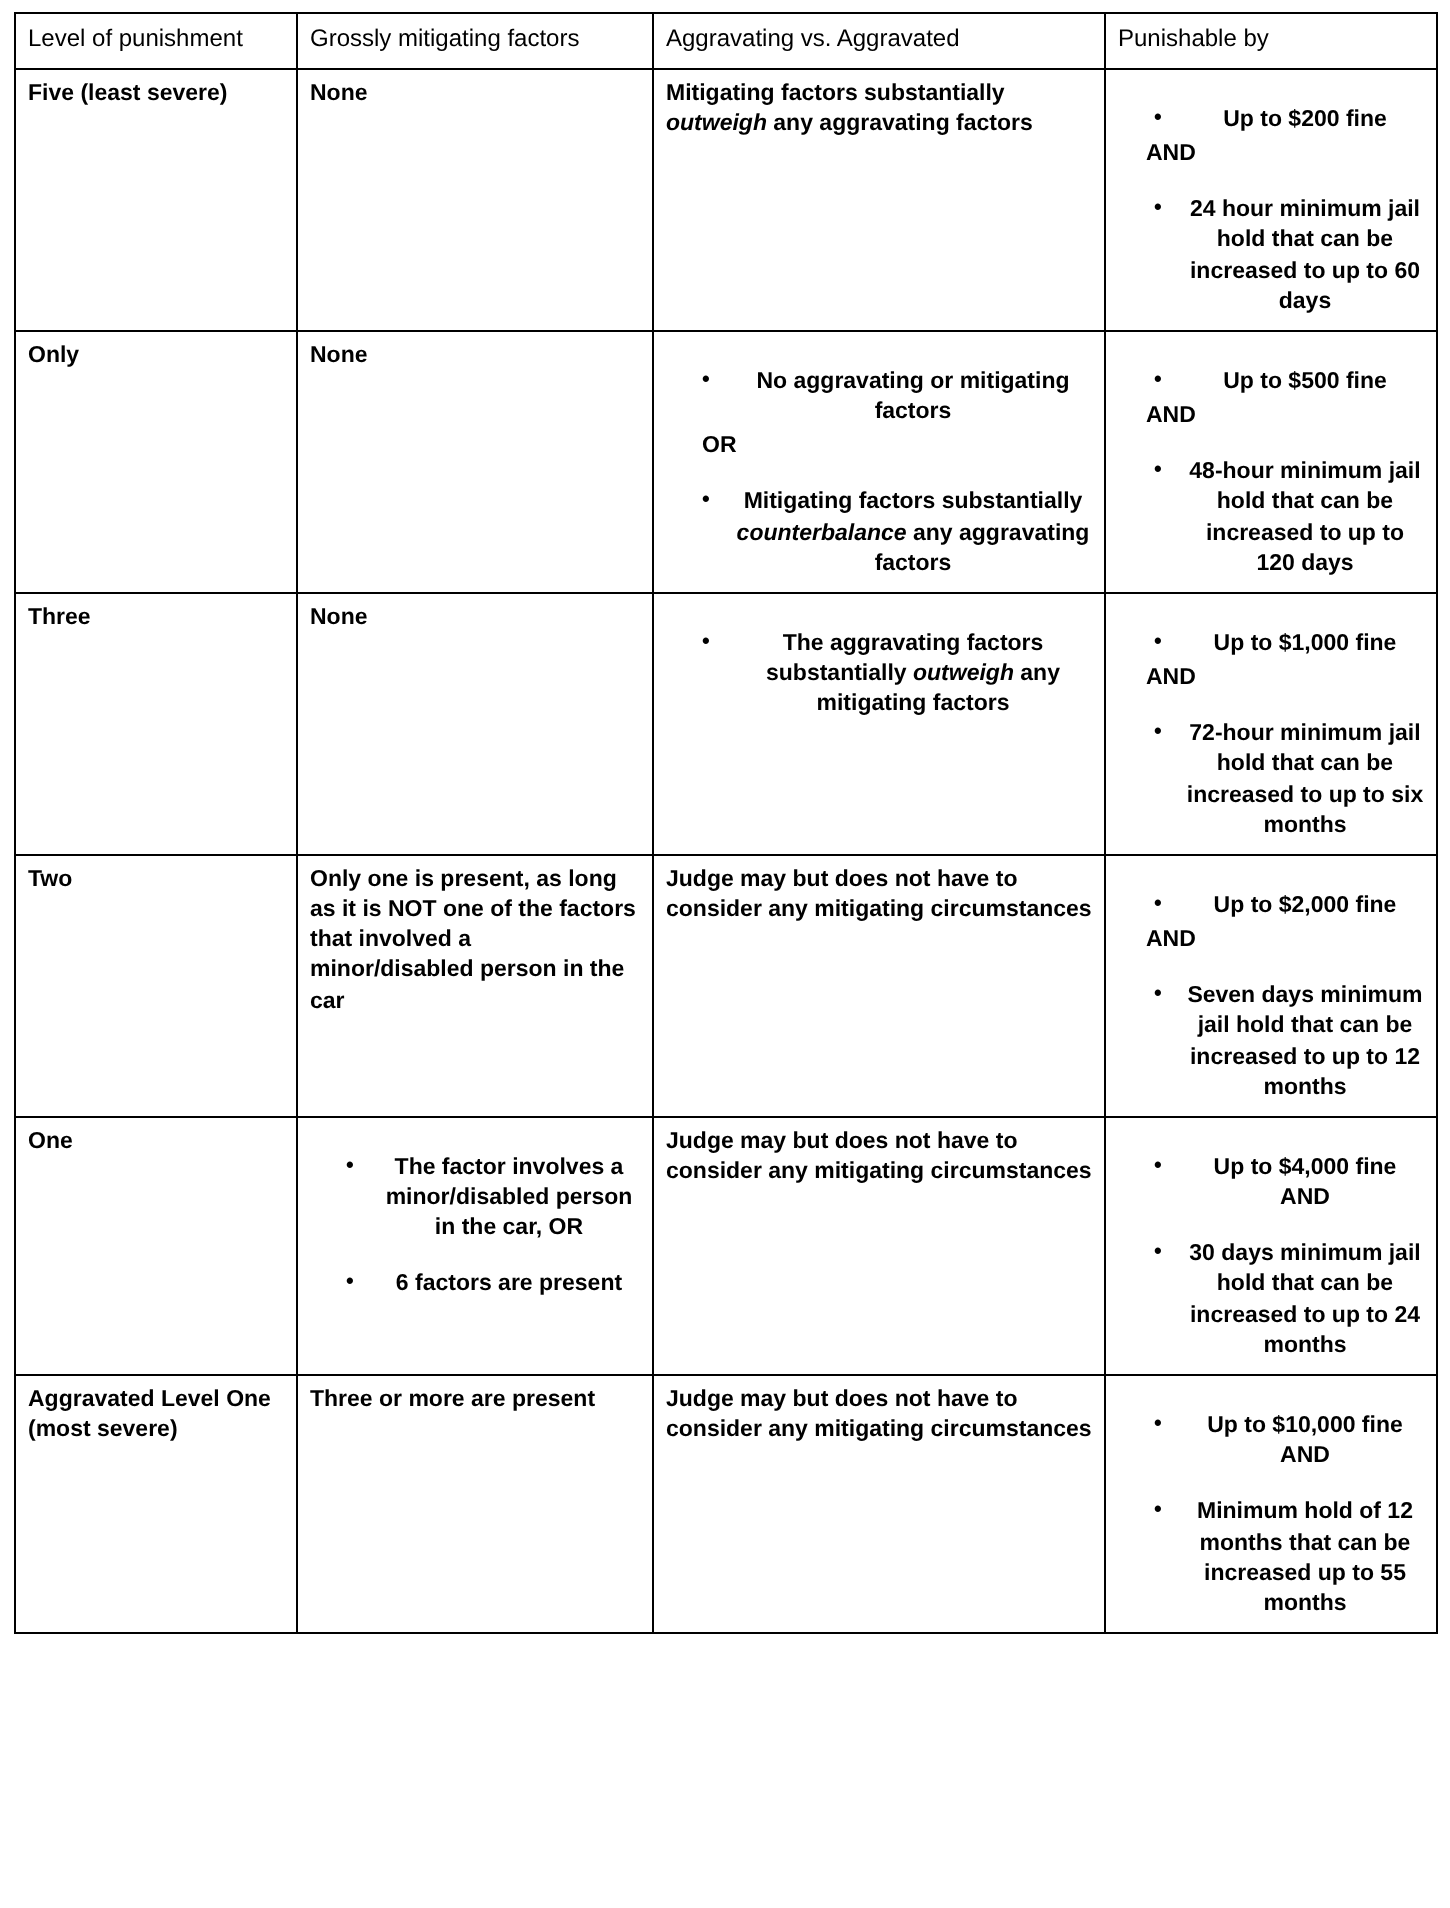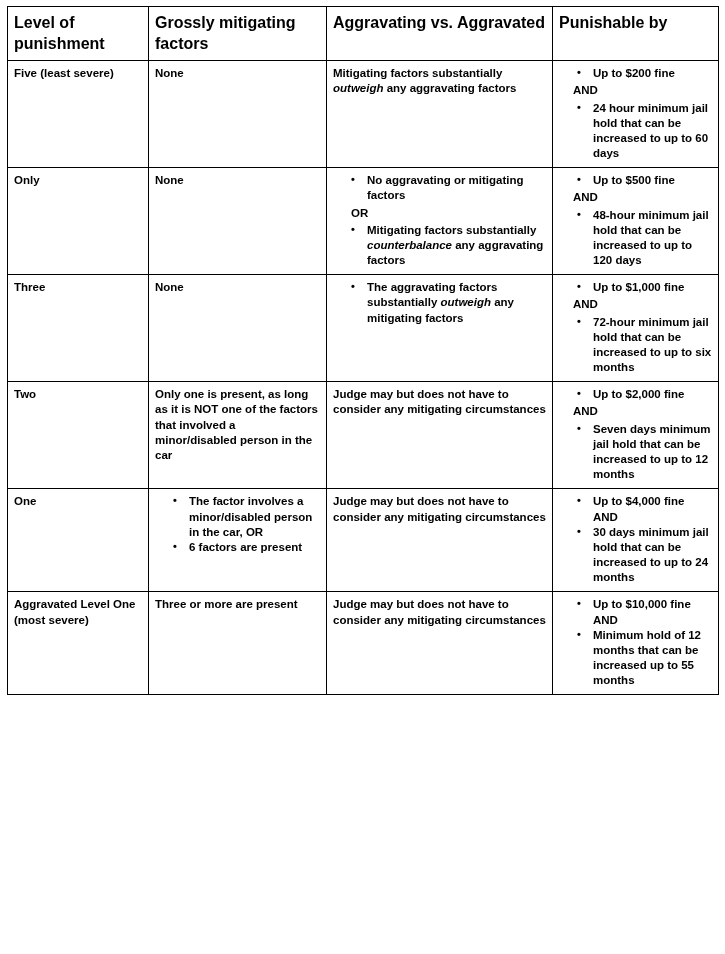--- a/index.html
+++ b/index.html
@@ -30,42 +30,43 @@
   }
   table.punishment-table td,
   table.punishment-table th {
     border: 1px solid #000000;
     vertical-align: top;
     padding: 5px 6px 6px 6px;
     text-align: left;
     font-weight: bold;
   }
   table.punishment-table th {
-    font-weight: bold;
-    font-size: 16px;
+    font-weight: normal;
+    font-size: 12px;
   }
   col.c1 { width: 141px; }
   col.c2 { width: 178px; }
   col.c3 { width: 226px; }
   col.c4 { width: 166px; }
 
   .cell-text {
     display: block;
     white-space: pre-wrap;
   }
   ul.bullets {
     margin: 0;
     padding: 0 0 0 34px;
     list-style: none;
   }
   ul.bullets li {
     position: relative;
-    margin: 0 0 0 0;
+    margin: 13px 0 0 0;
     padding: 0 0 0 0;
     white-space: pre-wrap;
+    text-align: center;
   }
   ul.bullets li::before {
     content: "\2022";
     position: absolute;
     left: -16px;
     top: -1px;
     font-size: 11px;
   }
   .conj {
     display: block;

